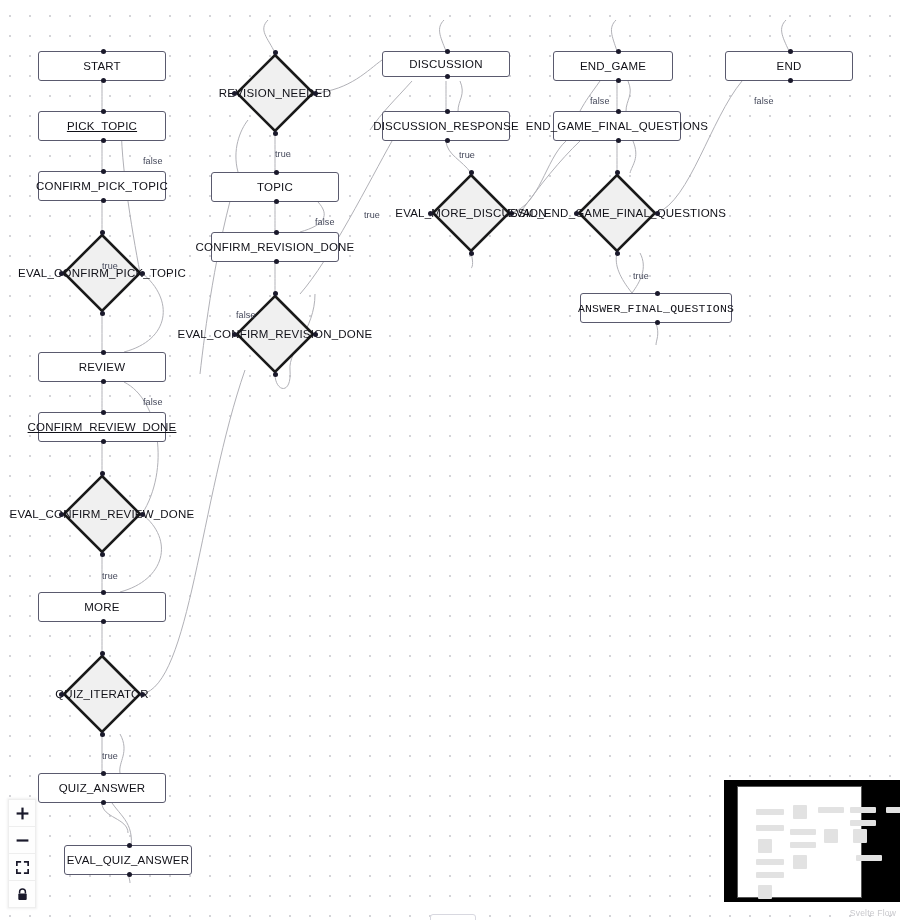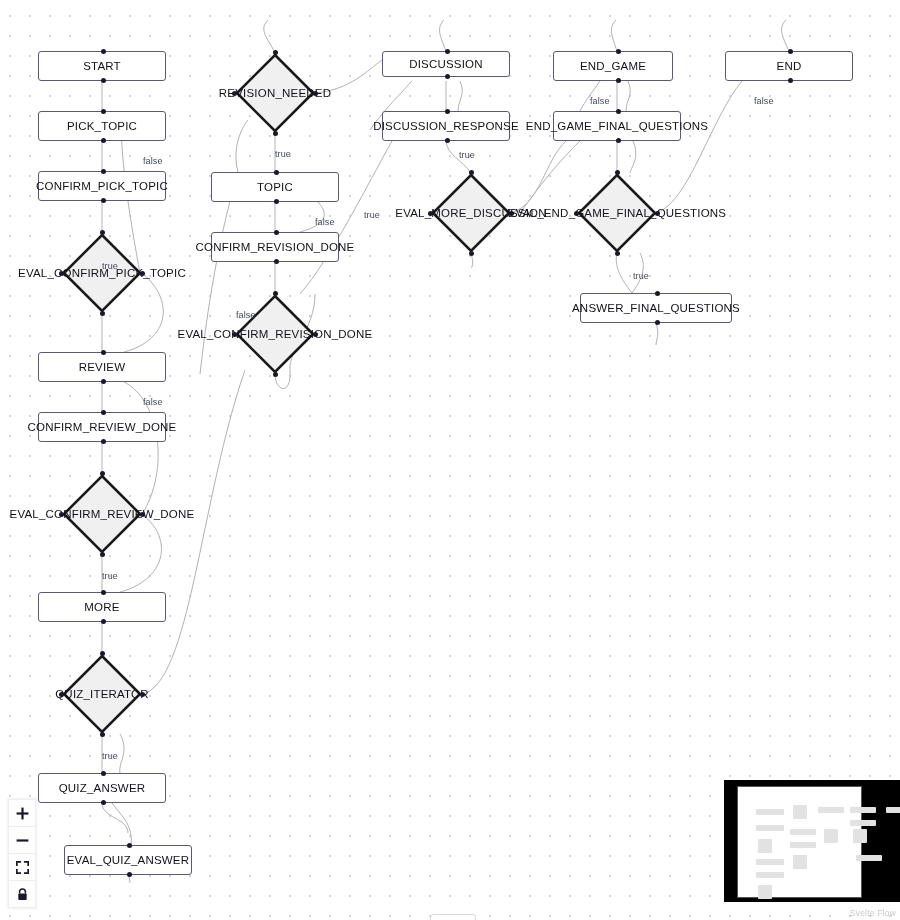--- a/index.html
+++ b/index.html
@@ -216,21 +216,21 @@
       <path d="M789,51 C782,36 778,28 786,20" class="edge-path"></path>
       <path d="M580,141 C560,160 540,185 520,213" class="edge-path"></path>
     </svg>
 
   <div id="nodes-layer">
       <div class="node node-box" style="left: 38px; top: 51px; width: 128px; height: 30px;">
         <span>START</span>
         <div class="handle" style="left: 61.5px; top: -3px;"></div>
         <div class="handle" style="left: 61.5px; bottom: -3px;"></div>
       </div>
-      <div class="node node-box" style="left: 38px; top: 111px; width: 128px; height: 30px;">
+      <div class="node node-box" style="left: 38px; top: 111px; width: 128px; height: 30px; text-decoration: underline;">
         <span>PICK_TOPIC</span>
         <div class="handle" style="left: 61.5px; top: -3px;"></div>
         <div class="handle" style="left: 61.5px; bottom: -3px;"></div>
       </div>
       <div class="node node-box" style="left: 38px; top: 171px; width: 128px; height: 30px;">
         <span>CONFIRM_PICK_TOPIC</span>
         <div class="handle" style="left: 61.5px; top: -3px;"></div>
         <div class="handle" style="left: 61.5px; bottom: -3px;"></div>
       </div>
       <div class="node node-diamond" style="left: 62px; top: 233px; width: 80px; height: 80px;">
@@ -243,21 +243,21 @@
         <div class="handle" style="left: 37.5px; top: -3px;"></div>
         <div class="handle" style="left: 37.5px; top: 78px;"></div>
         <div class="handle" style="left: -3px; top: 37.5px;"></div>
         <div class="handle" style="left: 78px; top: 37.5px;"></div>
       </div>
       <div class="node node-box" style="left: 38px; top: 352px; width: 128px; height: 30px;">
         <span>REVIEW</span>
         <div class="handle" style="left: 61.5px; top: -3px;"></div>
         <div class="handle" style="left: 61.5px; bottom: -3px;"></div>
       </div>
-      <div class="node node-box" style="left: 38px; top: 412px; width: 128px; height: 30px;">
+      <div class="node node-box" style="left: 38px; top: 412px; width: 128px; height: 30px; text-decoration: underline;">
         <span>CONFIRM_REVIEW_DONE</span>
         <div class="handle" style="left: 61.5px; top: -3px;"></div>
         <div class="handle" style="left: 61.5px; bottom: -3px;"></div>
       </div>
       <div class="node node-diamond" style="left: 62px; top: 474px; width: 80px; height: 80px;">
         <div class="diamond-shape">
           <svg width="80" height="80" viewBox="0 0 80 80">
             <polygon points="40,2 78,40 40,78 2,40" fill="#f0f0f0" stroke="#1a1a1a" stroke-width="2.6"></polygon>
           </svg>
         </div>
@@ -365,21 +365,21 @@
           <svg width="80" height="80" viewBox="0 0 80 80">
             <polygon points="40,2 78,40 40,78 2,40" fill="#f0f0f0" stroke="#1a1a1a" stroke-width="2.6"></polygon>
           </svg>
         </div>
         <div class="diamond-label">EVAL_END_GAME_FINAL_QUESTIONS</div>
         <div class="handle" style="left: 37.5px; top: -3px;"></div>
         <div class="handle" style="left: 37.5px; top: 78px;"></div>
         <div class="handle" style="left: -3px; top: 37.5px;"></div>
         <div class="handle" style="left: 78px; top: 37.5px;"></div>
       </div>
-      <div class="node node-box" style="left: 580px; top: 293px; width: 152px; height: 30px;">
+      <div class="node node-box" style="left: 580px; top: 293px; width: 152px; height: 30px; font-family: Liberation Mono, monospace;">
         <span>ANSWER_FINAL_QUESTIONS</span>
         <div class="handle" style="left: 73.5px; top: -3px;"></div>
         <div class="handle" style="left: 73.5px; bottom: -3px;"></div>
       </div>
       <div class="node node-box" style="left: 725px; top: 51px; width: 128px; height: 30px;">
         <span>END</span>
         <div class="handle" style="left: 61.5px; top: -3px;"></div>
         <div class="handle" style="left: 61.5px; bottom: -3px;"></div>
       </div>
     </div>

